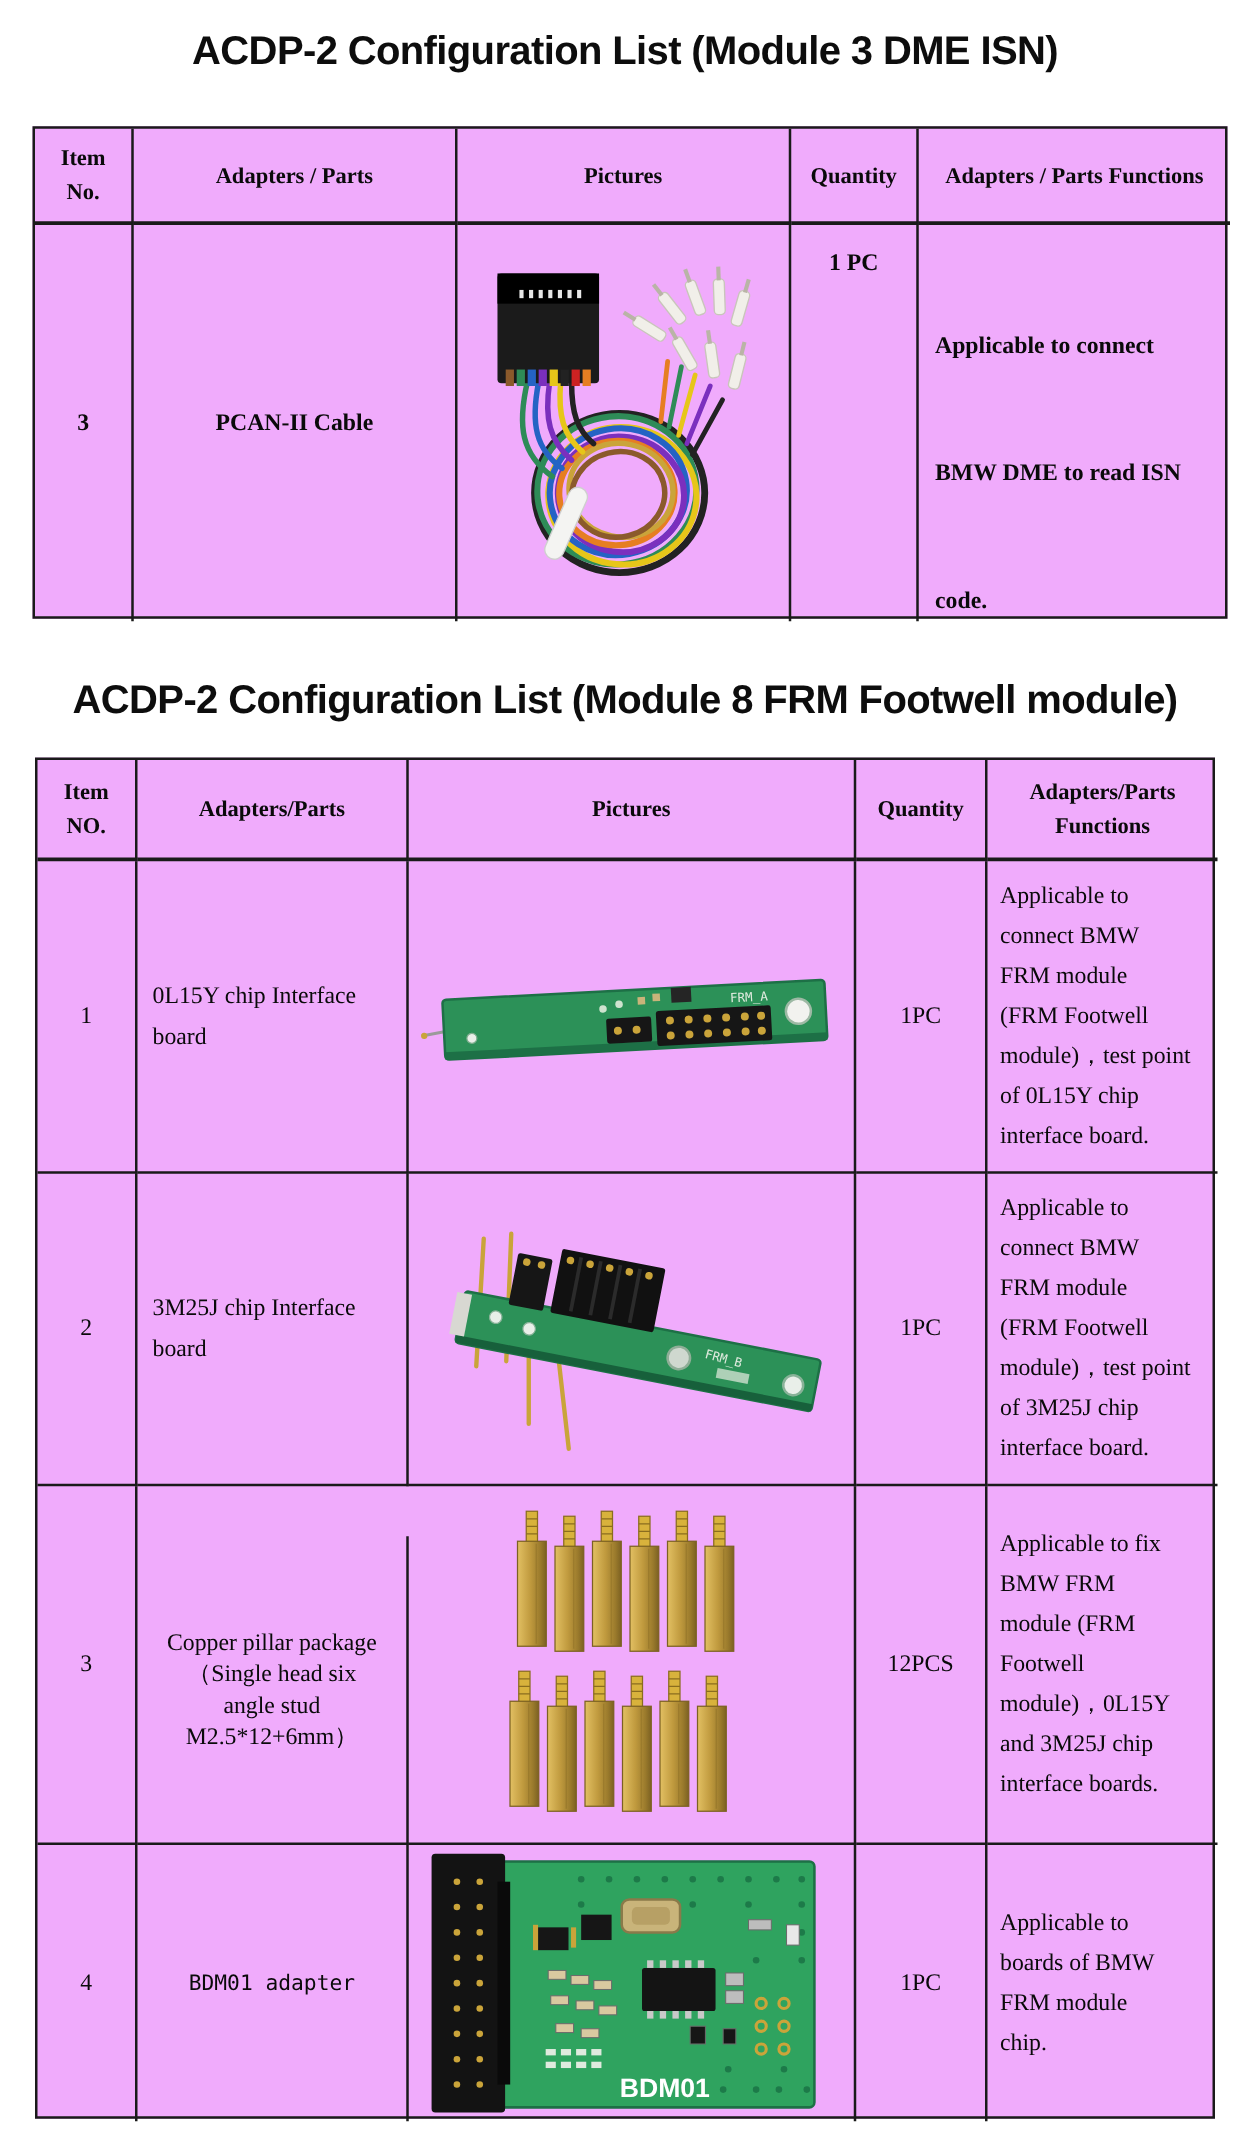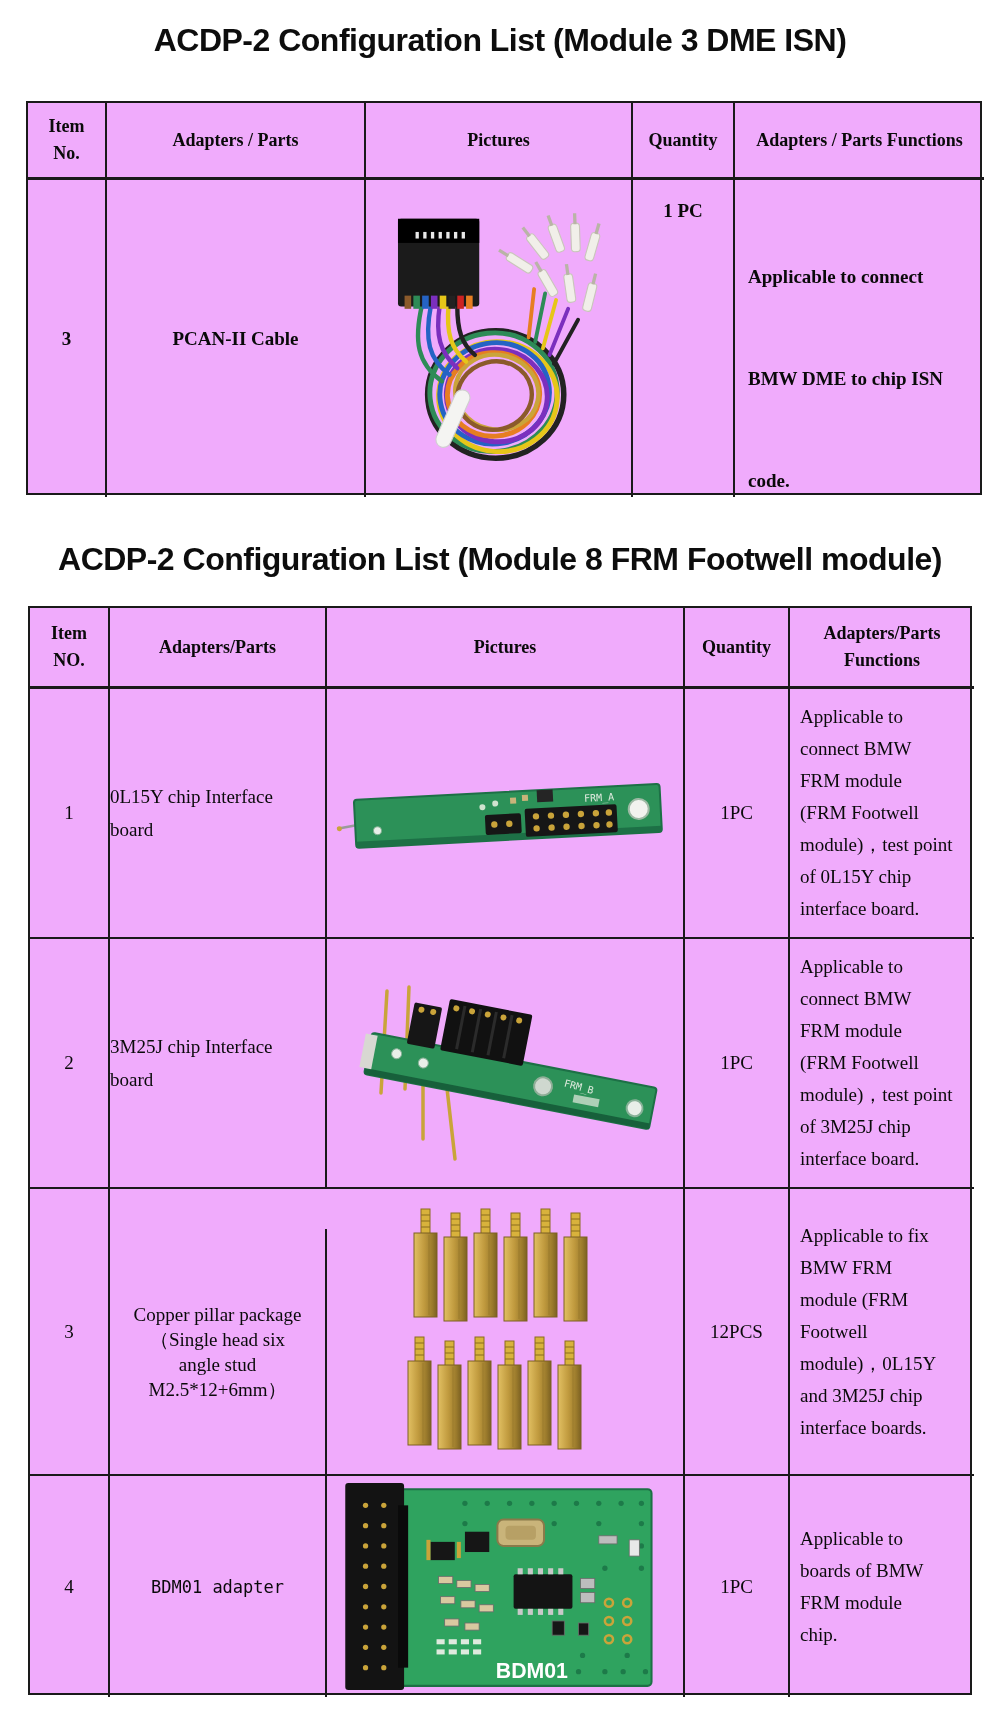--- a/index.html
+++ b/index.html
@@ -33,21 +33,21 @@
   .cell.lastrow{border-bottom:none;}
   .cell.hdr{font-weight:bold;font-size:18px;line-height:27px;text-align:center;border-bottom-width:3px;}
 
   .bold{font-weight:bold;}
   .ln{white-space:pre;}
   .fn{align-items:flex-start;padding-left:10px;}
   .fn .ln{line-height:32px;}
   .tbl1 .fn{padding-left:13px;justify-content:space-between;padding-top:80px;}
   .tbl1 .fn .ln{line-height:33px;font-size:19px;}
   .qty-top{justify-content:flex-start;padding-top:20px;}
-  .part-left{align-items:flex-start;}
+  .part-left{align-items:flex-start;padding-left:12px;}
   .part-left .ln{line-height:33px;}
   .part-center{text-align:center;margin-top:40px;}
   .part-center .ln{line-height:25px;}
   .mono{font-family:var(--mono);font-size:17px;}
   .pic{justify-content:center;}
   svg{display:block;}
 </style>
 </head>
 <body>
 
@@ -163,21 +163,21 @@
         <g transform="translate(58,200) rotate(24)">
           <rect x="-7" y="-28" width="14" height="56" rx="7" fill="#f4f4f2" stroke="#cfcfcf"></rect>
         </g>
       </svg>
     </div>
     <div class="cell lastrow bold qty-top c4">
       <div class="ln">1 PC</div>
     </div>
     <div class="cell lastrow bold fn c5">
       <div class="ln">Applicable to connect</div>
-      <div class="ln">BMW DME to chip ISN</div>
+      <div class="ln">BMW DME to read ISN</div>
       <div class="ln">code.</div>
     </div>
   </div>
 
   <div class="doc-title title-2">ACDP-2 Configuration List (Module 8 FRM Footwell module)</div>
 
   <div class="tbl tbl2">
 
     <div class="cell hdr c1">
       <div class="ln">Item</div>

